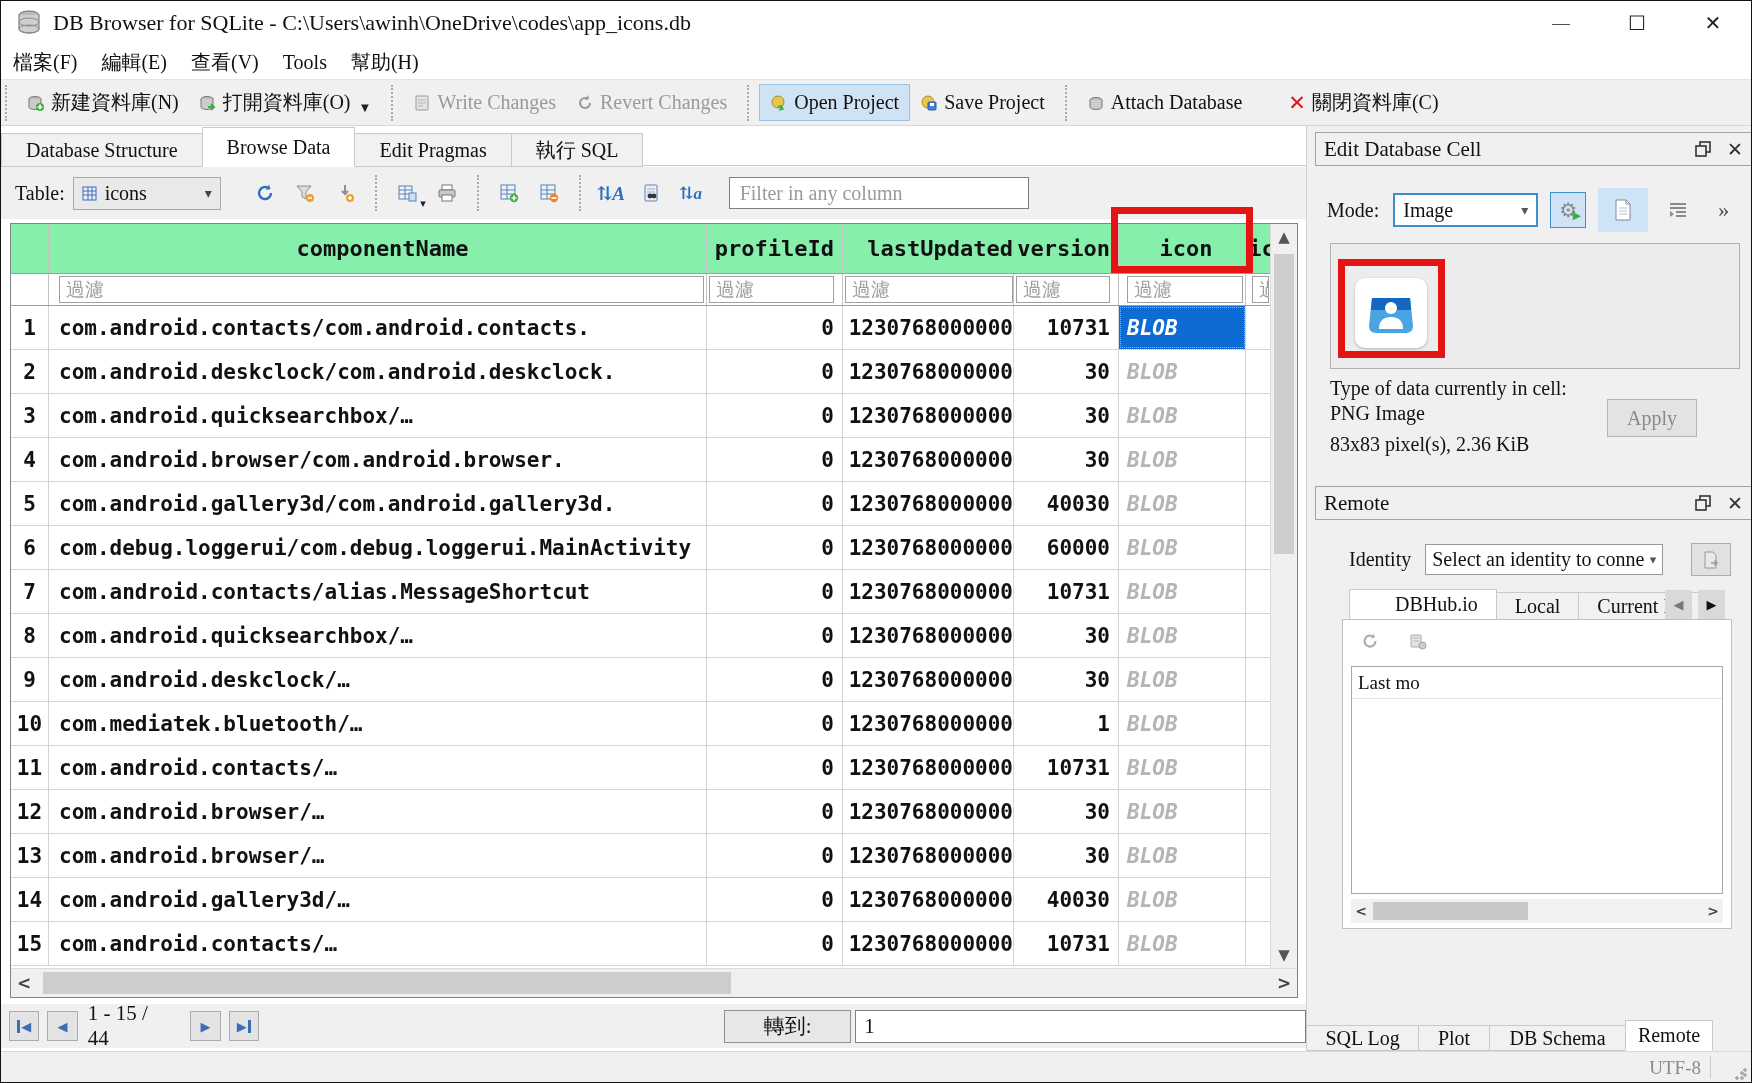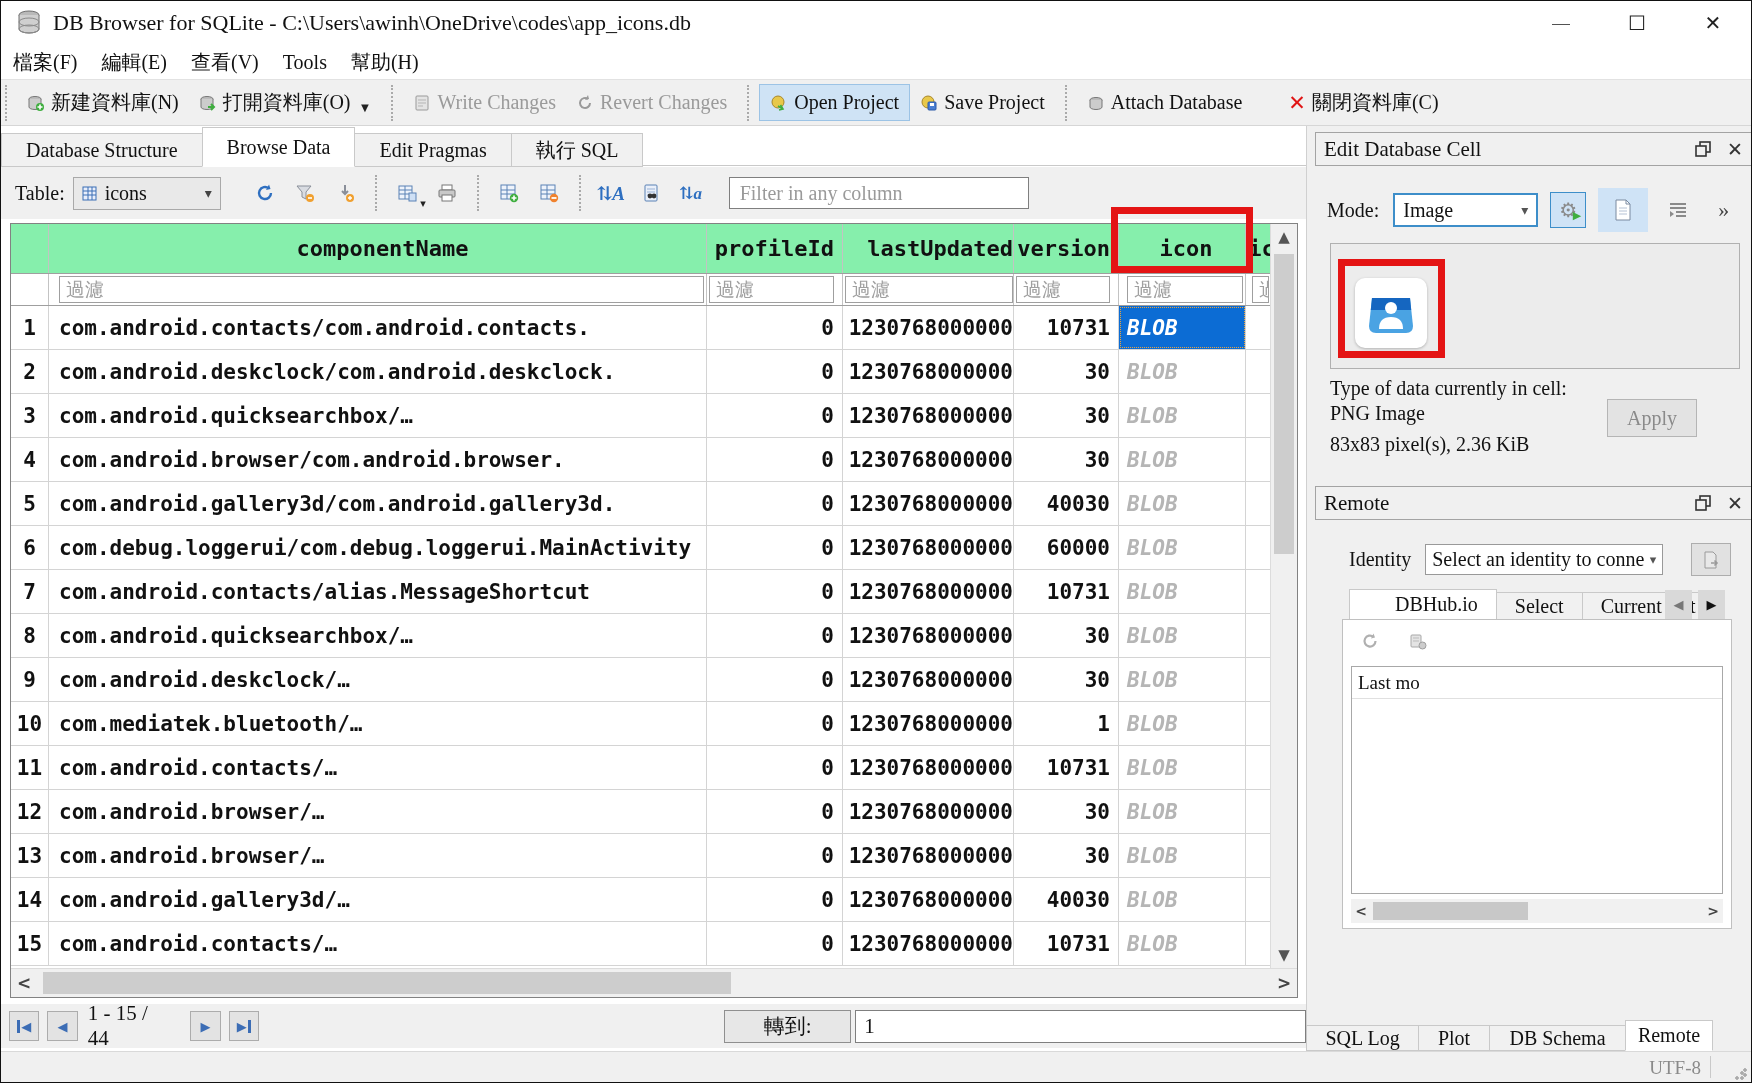--- a/index.html
+++ b/index.html
@@ -660,21 +660,21 @@
       <div class="identity-btn">
         <span>
             <svg width="18" height="18" viewBox="0 0 18 18">
               <path d="M3 1 h8 l3 3 v13 h-11 z" fill="#e8e8e8" stroke="#9a9a9a"></path>
               <path d="M9 12 h6 m-2.5-2.5 l2.5 2.5 -2.5 2.5" stroke="#9a9a9a" stroke-width="1.6" fill="none"></path>
             </svg>
           </span>
       </div>
       <div class="rtabs">
         <div class="rtab active">DBHub.io</div>
-        <div class="rtab">Select</div>
+        <div class="rtab">Local</div>
         <div class="rtab">Current Dat</div>
       </div>
       <div class="rtab-scroll" style="left:358px;color:#777;">◀</div>
       <div class="rtab-scroll" style="left:391px;color:#111;">▶</div>
       <div class="rtab-content">
         <div class="rtab-toolbar">
           <span>
               <svg width="18" height="18" viewBox="0 0 18 18">
                 <path d="M14.5 9 a5.5 5.5 0 1 1 -2-4.2" stroke="#b0b0b0" stroke-width="2.2" fill="none"></path>
                 <path d="M12.5 1.5 l1.5 4 -4 1 z" fill="#b0b0b0"></path>

